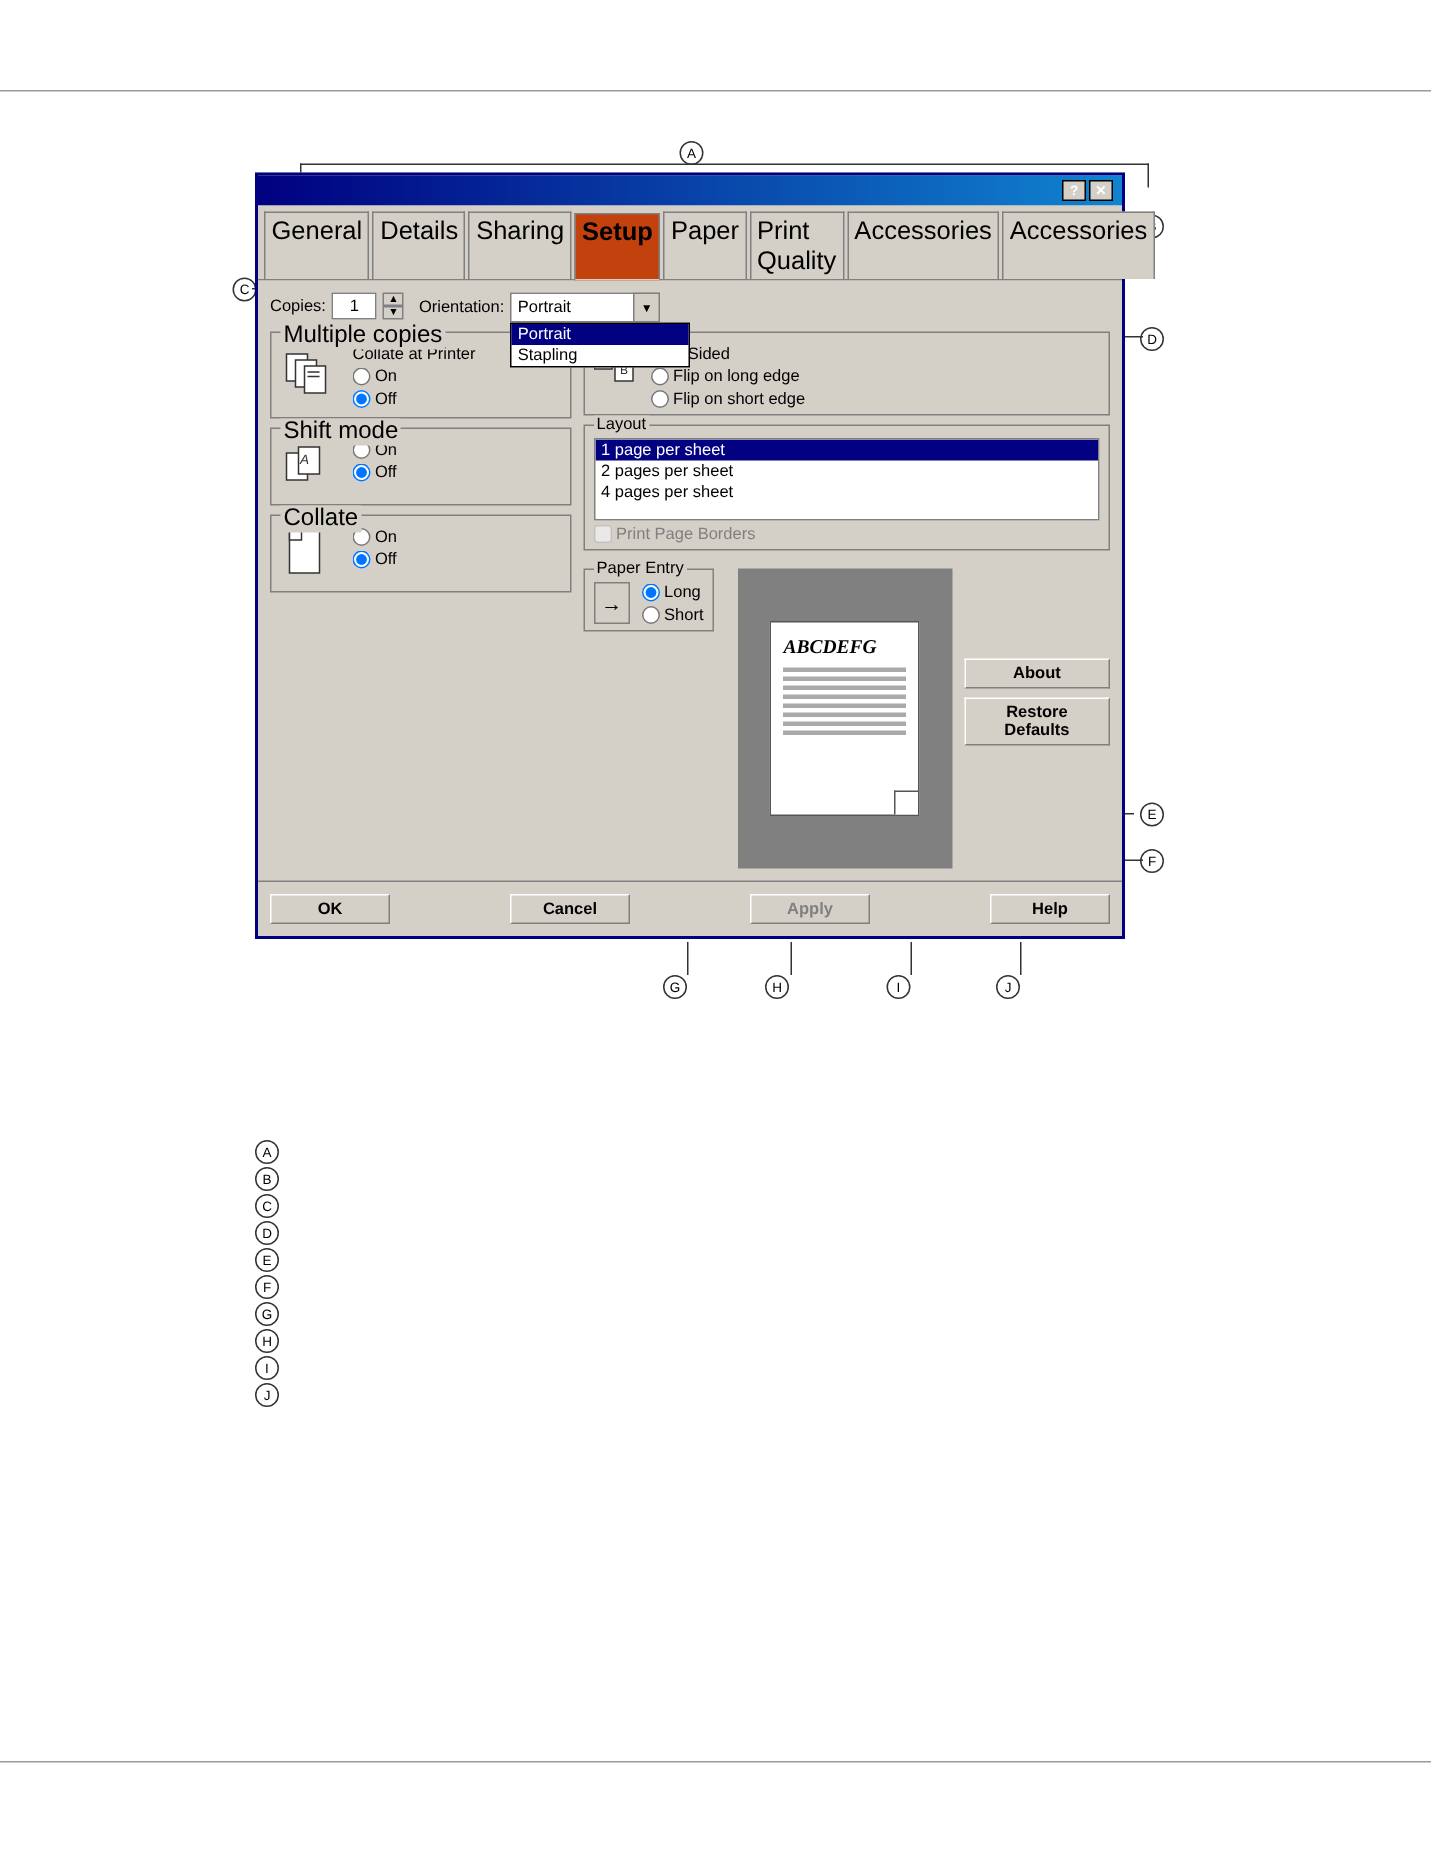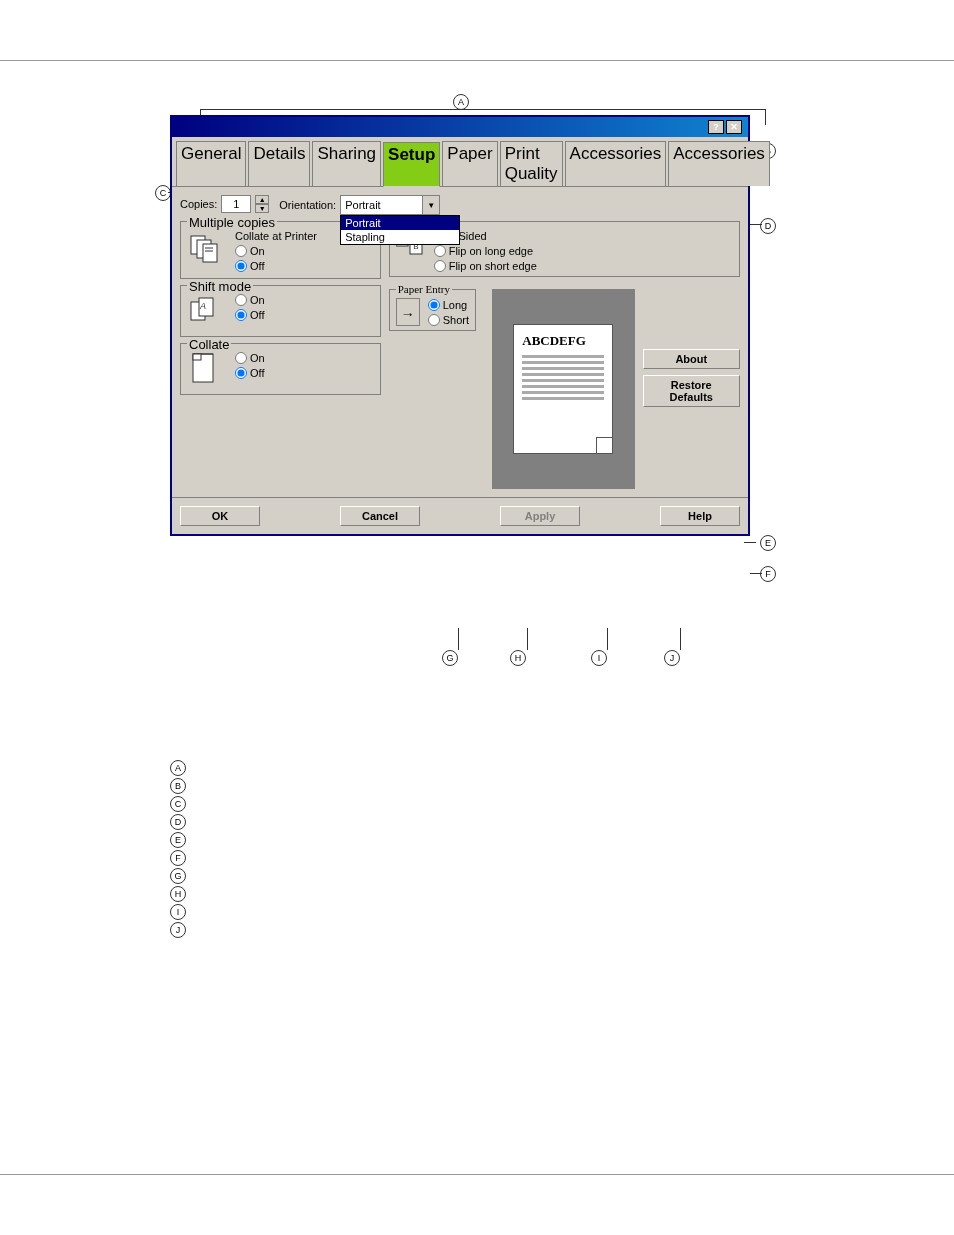--- a/index.html
+++ b/index.html
@@ -79,21 +79,21 @@
     .tab {
       padding: 2px 4px;
       border: 1px solid #808080;
       border-bottom: none;
       background: #d4d0c8;
       cursor: pointer;
       font-size: 17px;
       margin-right: 2px;
     }
     .tab.active {
-      background: #84cc16;
+      background: #c2410c;
       font-weight: bold;
       border-bottom: 1px solid #d4d0c8;
       z-index: 1;
       position: relative;
       top: 1px;
     }
 
     .dialog-content {
       padding: 8px;
       background: #d4d0c8;
@@ -208,21 +208,21 @@
       margin-bottom: 6px;
       padding: 4px 6px 6px 6px;
       position: relative;
     }
     .group-title {
       position: absolute;
       top: -7px;
       left: 6px;
       background: #d4d0c8;
       padding: 0 2px;
-      font-size: 13px;
+      font-size: 16px;
     }
     .group-content {
       display: flex;
       align-items: flex-start;
       gap: 8px;
       margin-top: 4px;
     }
 
     .icon-box {
       width: 40px;
@@ -341,21 +341,20 @@
       padding: 4px 6px;
       position: relative;
     }
     .paper-entry-title {
       position: absolute;
       top: -7px;
       left: 6px;
       background: #d4d0c8;
       padding: 0 2px;
       font-size: 11px;
-      font-family: Liberation Serif, serif;
     }
     .paper-content {
       display: flex;
       align-items: center;
       gap: 8px;
       margin-top: 4px;
     }
     .paper-icon {
       width: 24px;
       height: 28px;
@@ -377,20 +376,21 @@
       margin-left: 8px;
       min-height: 200px;
     }
     .preview-paper {
       width: 100px;
       height: 130px;
       background: white;
       border: 1px solid #555;
       padding: 8px;
       position: relative;
+      font-style: italic;
     }
     .preview-text {
       font-size: 13px;
       font-weight: bold;
       font-family: serif;
     }
     .preview-lines {
       margin-top: 6px;
     }
     .preview-line {
@@ -710,20 +710,32 @@
                   <span>Flip on long edge</span>
                 </div>
                 <div class="radio-item">
                   <input type="radio" name="sided" style="">
                   <span>Flip on short edge</span>
                 </div>
               </div>
             </div>
           </div>
 
+          <div class="layout-section">
+            <div class="layout-title">Layout</div>
+            <div class="layout-listbox">
+              <div class="listbox-item selected">1 page per sheet</div>
+              <div class="listbox-item">2 pages per sheet</div>
+              <div class="listbox-item">4 pages per sheet</div>
+            </div>
+            <div class="checkbox-item">
+              <input type="checkbox" disabled="" style="">
+              <span>Print Page Borders</span>
+            </div>
+          </div>
 
           <div class="bottom-section">
             <div style="flex:1;">
 
               <div class="paper-entry-section" style="margin-bottom:6px;">
                 <div class="paper-entry-title">Paper Entry</div>
                 <div class="paper-content">
                   <div class="paper-icon">→</div>
                   <div class="radio-group">
                     <div class="radio-item">

